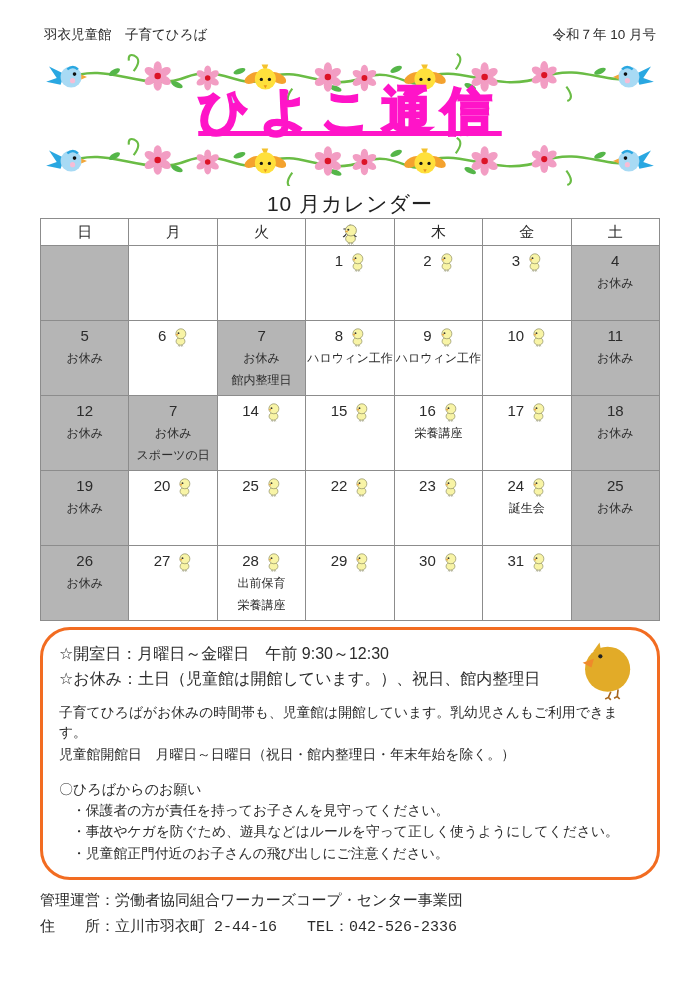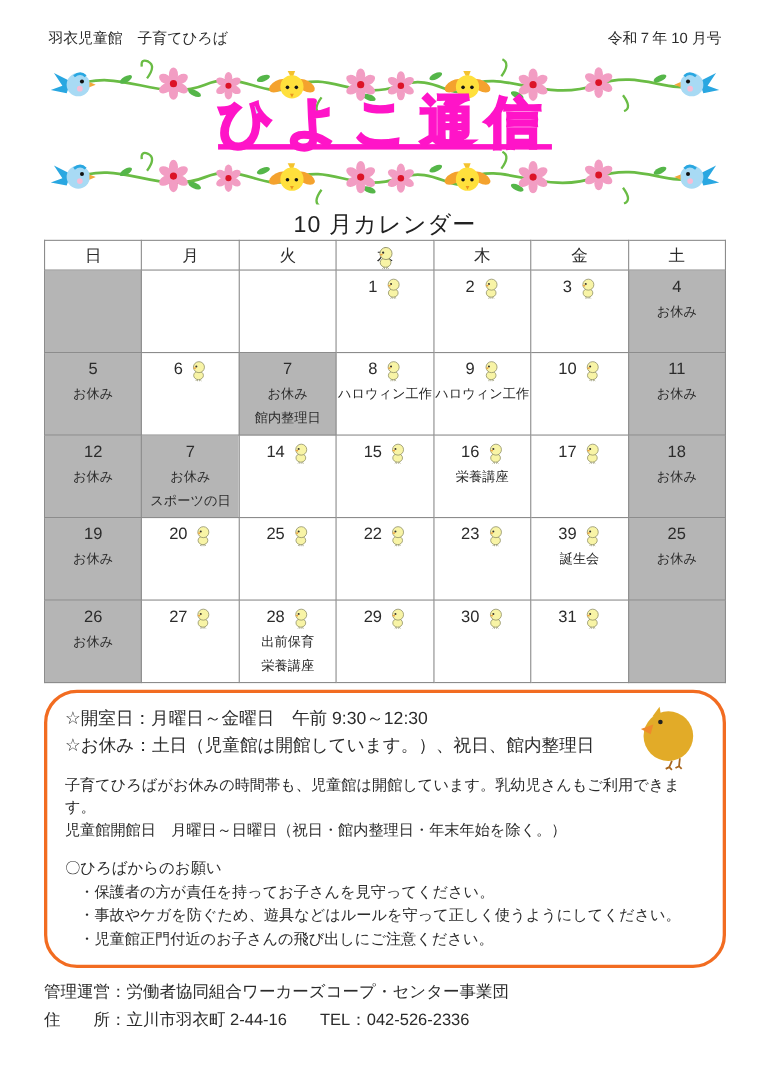--- a/index.html
+++ b/index.html
@@ -54,27 +54,27 @@
   .notice-box {
     margin-top:6px; width:620px;
     border:3px solid var(--notice-border,#f26c21);
     border-radius:30px;
     padding:12px 18px 12px 16px;
     position:relative;
     background:#fff;
   }
   .notice-open-line { font-size:16px; line-height:1.55; }
   .notice-para { font-size:13.8px; line-height:1.5; }
-  .notice-para.first { margin-top:12px; }
+  .notice-para.first { margin-top:12px;font-family:Liberation Mono, monospace; }
   .request-heading { font-size:14px; line-height:1.5; margin-top:13px; }
   .request-item { font-size:13.8px; line-height:1.58; padding-left:13px; white-space:pre-line; }
   .big-chick { position:absolute; top:8px; right:22px; width:58px; height:64px; }
 
   
-  .footer { margin-top:9px; font-size:15px; line-height:1.75; padding-left:0; }
+  .footer { margin-top:9px; font-size:15px; line-height:1.75; padding-left:0;font-family:Liberation Mono, monospace; }
 </style>
 </head>
 <body>
 
 <div class="page">
 
   <div class="top-header">
     <span>羽衣児童館　子育てひろば</span>
     <span>令和７年 10 月号</span>
   </div>
@@ -515,21 +515,21 @@
       <circle cx="10.5" cy="9.5" r="7"></circle>
     </g>
     <circle cx="7.2" cy="8.6" r="1.3" fill="#333"></circle>
     <path d="M2.8 10.6 L7 9.4 L6 12.2 Z" fill="#f0a23c"></path>
     <path d="M8 25.4 l-1.7 1.7 M8.7 25.6 l0 1.9 M12 25.4 l1.7 1.7 M11.3 25.6 l0 1.9" stroke="#8f8f66" stroke-width="0.9" fill="none"></path>
   </svg>
             </div>
           </td>
           <td>
             <div class="day-line">
-              <span class="day-num">39</span>
+              <span class="day-num">24</span>
               <svg class="chick-icon" viewBox="0 0 20 28" aria-hidden="true">
     <g stroke="#8f8f66" stroke-width="1" fill="#f8f4a6">
       <ellipse cx="10" cy="20" rx="6.2" ry="5.4"></ellipse>
       <circle cx="10.5" cy="9.5" r="7"></circle>
     </g>
     <circle cx="7.2" cy="8.6" r="1.3" fill="#333"></circle>
     <path d="M2.8 10.6 L7 9.4 L6 12.2 Z" fill="#f0a23c"></path>
     <path d="M8 25.4 l-1.7 1.7 M8.7 25.6 l0 1.9 M12 25.4 l1.7 1.7 M11.3 25.6 l0 1.9" stroke="#8f8f66" stroke-width="0.9" fill="none"></path>
   </svg>
             </div>

